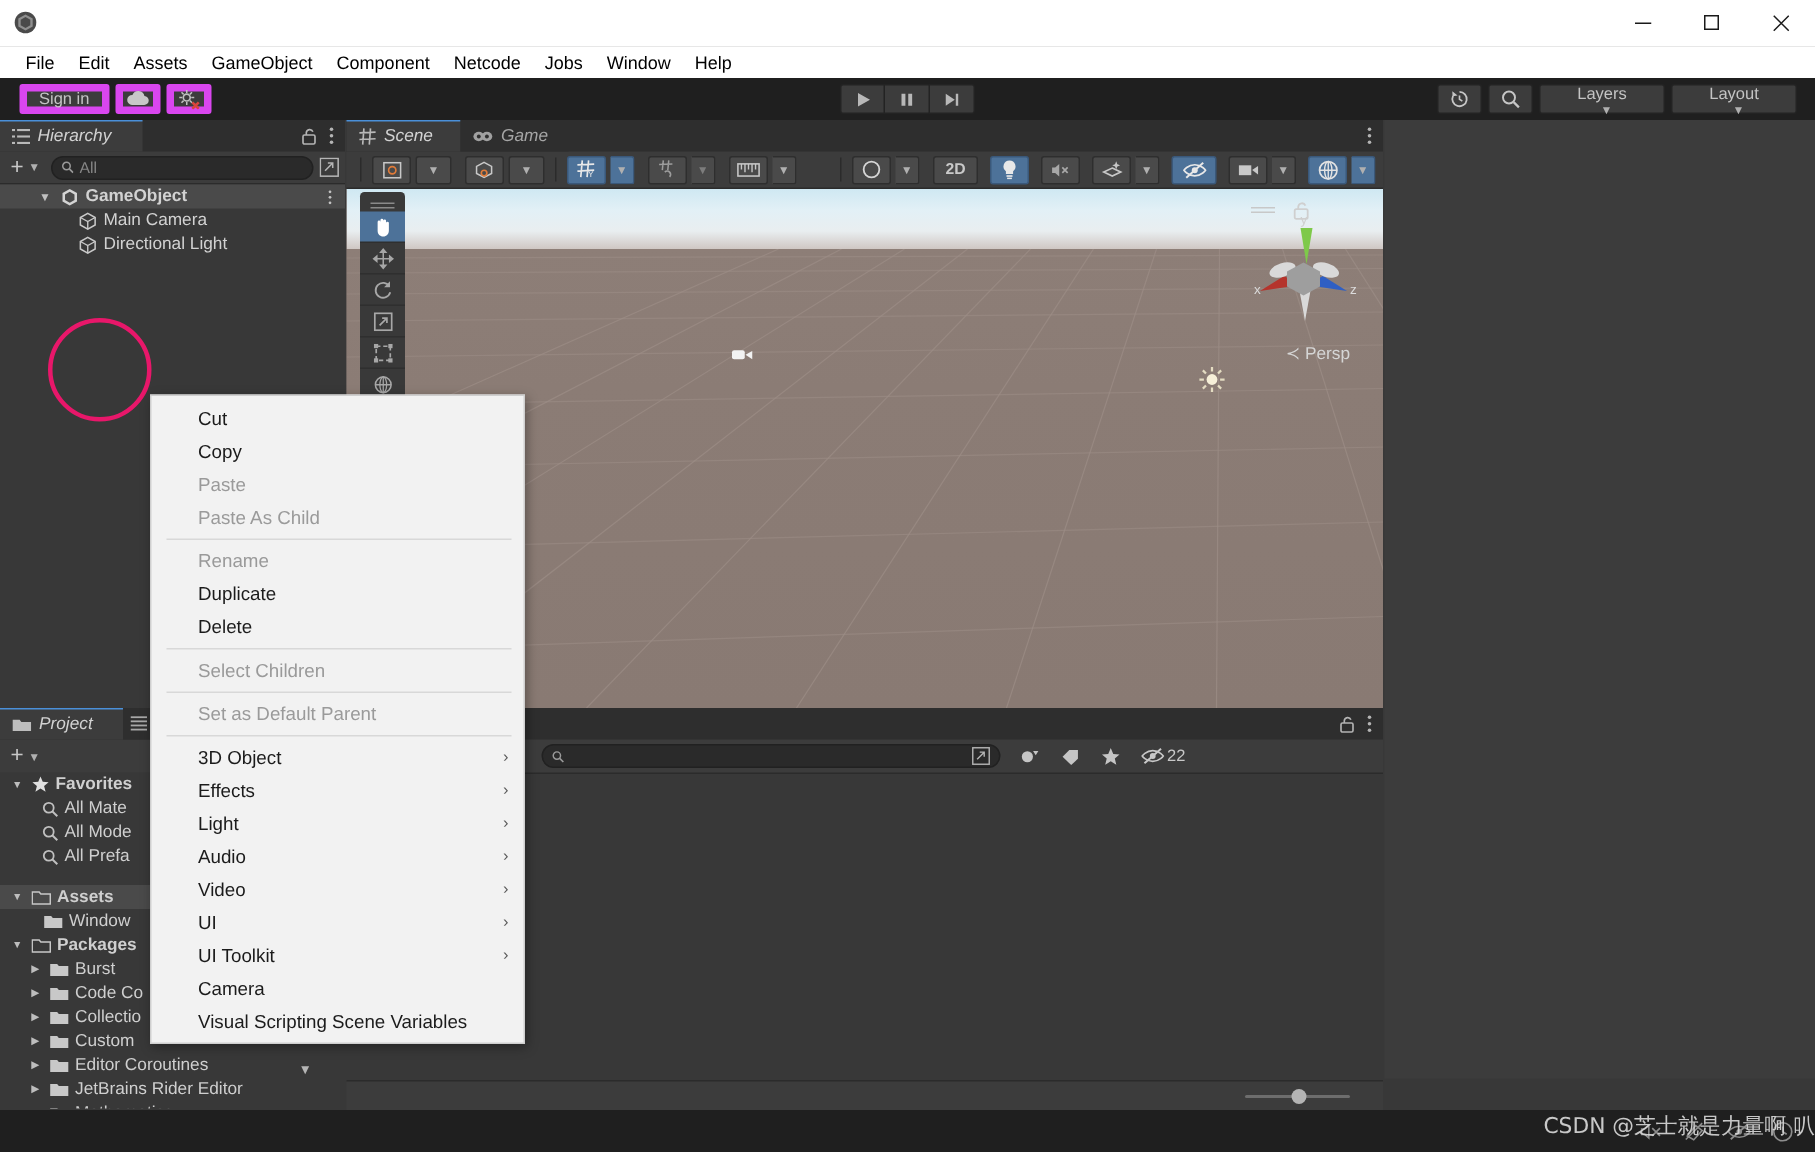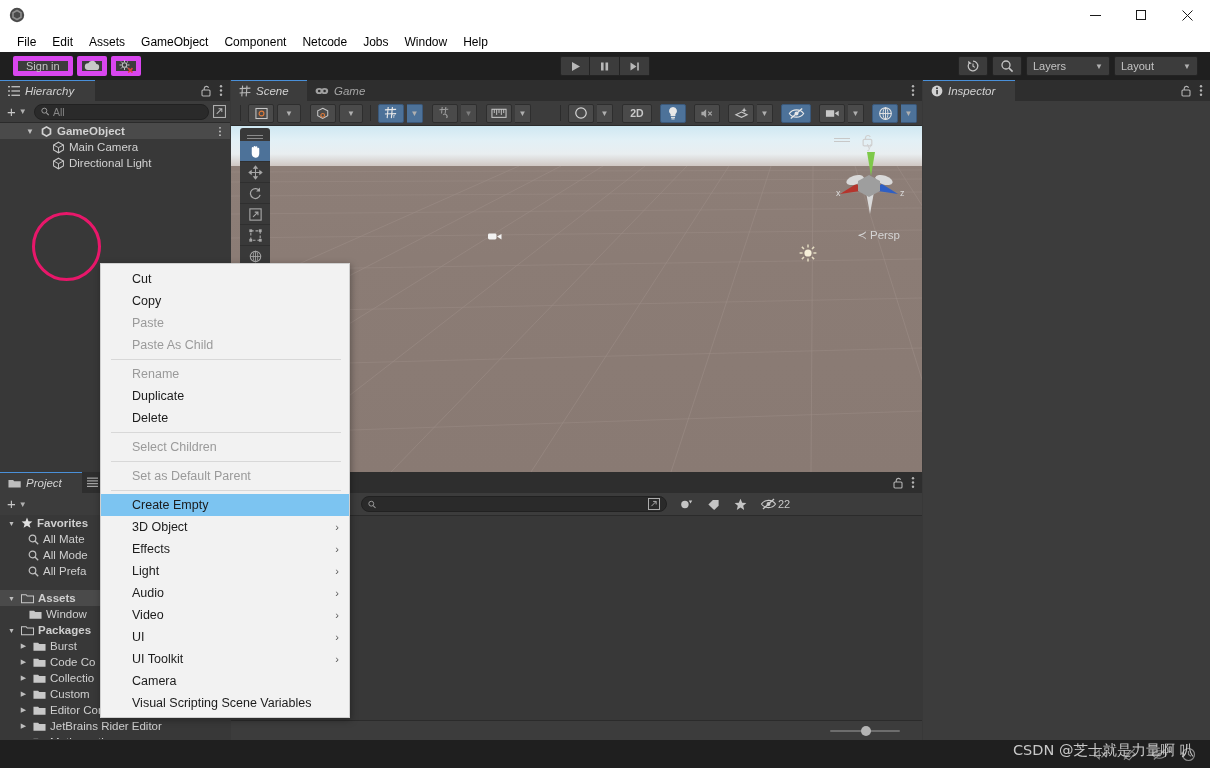--- a/index.html
+++ b/index.html
@@ -78,20 +78,21 @@
   .tb-icon-btn {
     width: 30px; height: 20px; background: #3c3c3c; border: 1px solid #232323;
     border-radius: 2px; margin-right: 4px;
     display: flex; align-items: center; justify-content: center; cursor: default;
   }
   .tb-dropdown {
     height: 20px; min-width: 80px; background: #3c3c3c; border: 1px solid #232323;
     border-radius: 2px; color: #c4c4c4; font-size: 11px;
     display: flex; align-items: center; padding: 0 6px; margin-right: 4px;
     cursor: default;
+    flex-direction: column;
   }
   .tb-dropdown .lbl { flex: 1; }
   .caret { font-size: 8px; color: #b0b0b0; margin-left: 6px; }
 
   
   .panel { position: absolute; background: #383838; }
   .panel-tabrow {
     height: 21px; background: #2e2e2e; display: flex; align-items: stretch;
     position: relative;
     font-style: italic;
@@ -286,21 +287,21 @@
     padding-left: 31px; padding-right: 10px; cursor: default;
     white-space: nowrap;
   }
   .ctxitem.disabled { color: #9a9a9a; }
   .ctxitem.highlight { background: #7cc4f1; }
   .ctxitem .arrow { margin-left: auto; font-size: 11px; color: #5a5a5a; }
   .ctxsep { height: 1px; background: #d8d8d8; margin: 3px 8px 3px 10px; }
 
   
   .watermark {
-    position: absolute; right: 16px; bottom: 8px;
+    position: absolute; right: 0; bottom: 8px;
     color: #d7d7d7; font-size: 14.5px; opacity: 0.92;
     pointer-events: none; white-space: nowrap;
     font-family: "DejaVu Sans", sans-serif;
   }
 </style>
 </head>
 <body>
 
 <div id="app">
 
@@ -932,41 +933,20 @@
 
     <div class="pb-footer">
       <div class="zoom-slider">
         <div class="track"></div>
         <div class="knob"></div>
       </div>
     </div>
   </div>
 
   <div class="panel" id="inspector">
-    <div class="panel-tabrow">
-      <div class="ptab active" style="min-width:92px">
-        <svg width="12" height="12" viewBox="0 0 12 12">
-          <circle cx="6" cy="6" r="5.4" fill="#d2d2d2"></circle>
-          <rect x="5.3" y="5" width="1.5" height="4.3" fill="#2e2e2e"></rect>
-          <circle cx="6" cy="3.2" r="0.95" fill="#2e2e2e"></circle>
-        </svg>
-        <span>Inspector</span>
-      </div>
-      <div class="right-icons">
-        <svg width="11" height="12" viewBox="0 0 11 12">
-          <rect x="1" y="5" width="8" height="6" rx="1" fill="none" stroke="#b4b4b4" stroke-width="1.1"></rect>
-          <path d="M3.2 5V3.4a2.3 2.3 0 0 1 4.4-.6" fill="none" stroke="#b4b4b4" stroke-width="1.1"></path>
-        </svg>
-        <svg width="4" height="13" viewBox="0 0 4 13">
-          <circle cx="2" cy="2.2" r="1.2" fill="#b4b4b4"></circle>
-          <circle cx="2" cy="6.5" r="1.2" fill="#b4b4b4"></circle>
-          <circle cx="2" cy="10.8" r="1.2" fill="#b4b4b4"></circle>
-        </svg>
-      </div>
-    </div>
     <div class="panel-body" style="height:639px;background:#3c3c3c"></div>
   </div>
 
   <div class="statusbar">
     <div class="status-right">
       <svg width="16" height="13" viewBox="0 0 17 13">
         <path d="M1.5 4.6h2.2L6.6 2v9L3.7 8.4H1.5z" fill="none" stroke="#8d8d8d" stroke-width="1.1"></path>
         <path d="M9 4 L14.5 9.4 M14.5 4 L9 9.4" stroke="#8d8d8d" stroke-width="1.2"></path>
       </svg>
       <svg width="16" height="14" viewBox="0 0 17 14">
@@ -992,21 +972,20 @@
     <div class="ctxitem disabled">Paste As Child</div>
     <div class="ctxsep"></div>
     <div class="ctxitem disabled">Rename</div>
     <div class="ctxitem">Duplicate</div>
     <div class="ctxitem">Delete</div>
     <div class="ctxsep"></div>
     <div class="ctxitem disabled">Select Children</div>
     <div class="ctxsep"></div>
     <div class="ctxitem disabled">Set as Default Parent</div>
     <div class="ctxsep"></div>
-    <div class="ctxitem highlight">Create Empty</div>
     <div class="ctxitem">
       <span>3D Object</span>
       <span class="arrow">›</span>
     </div>
     <div class="ctxitem">
       <span>Effects</span>
       <span class="arrow">›</span>
     </div>
     <div class="ctxitem">
       <span>Light</span>

